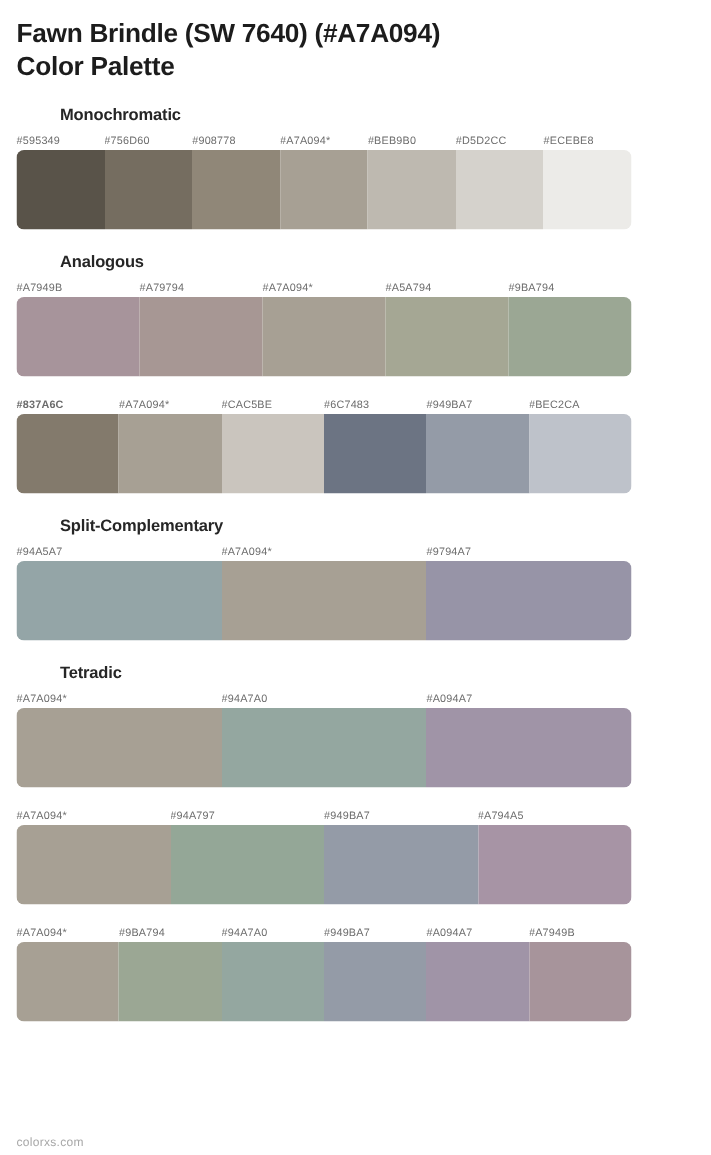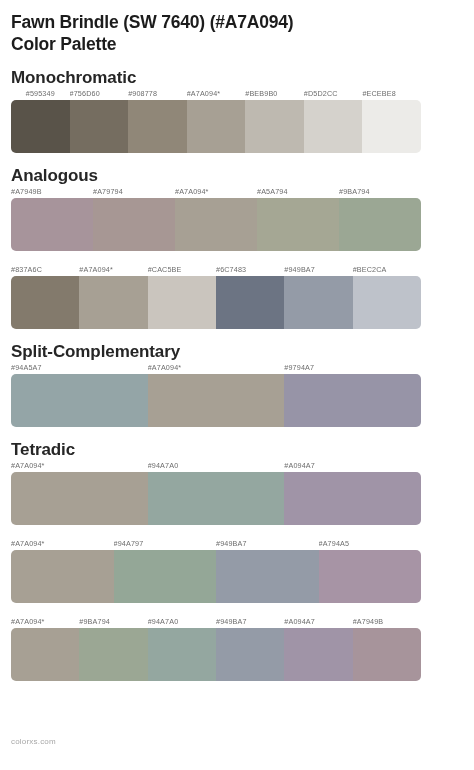--- a/index.html
+++ b/index.html
@@ -28,26 +28,27 @@
     font-size: 17.5px;
     font-weight: bold;
     letter-spacing: -0.2px;
     line-height: 22px;
     color: #1c1c1c;
   }
   .section {
     margin-top: 14px;
   }
   .section-heading {
-    font-size: 17px;
+    font-size: 11px;
     font-weight: bold;
     color: #262626;
     letter-spacing: -0.1px;
     line-height: 17px;
     margin-bottom: 3px;
+    margin-left: 29px;
   }
   .labels-row {
     display: flex;
     width: 410px;
   }
   .swatch-label {
     font-size: 7.2px;
     color: #6c6c6c;
     letter-spacing: 0.15px;
     line-height: 10px;
@@ -61,41 +62,41 @@
     height: 53px;
     border-radius: 5px;
     overflow: hidden;
   }
   .swatch {
     height: 100%;
   }
   .footer {
     position: absolute;
     left: 11px;
-    bottom: 24px;
+    bottom: 4px;
     font-size: 8px;
     color: #a8a8a8;
     letter-spacing: 0.2px;
   }
 </style>
 </head>
 <body>
 
 <div class="page">
 
   <div class="title-block">
     <div class="title-line">Fawn Brindle (SW 7640) (#A7A094)</div>
     <div class="title-line">Color Palette</div>
   </div>
 
   <div id="sections-container">
       <div class="section">
         <div class="section-heading">Monochromatic</div>
         <div class="labels-row">
-          <div class="swatch-label" style="width: 14.2857%; text-align: center;">#595349</div>
+          <div class="swatch-label" style="width: 14.2857%;">#595349</div>
           <div class="swatch-label" style="width: 14.2857%;">#756D60</div>
           <div class="swatch-label" style="width: 14.2857%;">#908778</div>
           <div class="swatch-label" style="width: 14.2857%;">#A7A094*</div>
           <div class="swatch-label" style="width: 14.2857%;">#BEB9B0</div>
           <div class="swatch-label" style="width: 14.2857%;">#D5D2CC</div>
           <div class="swatch-label" style="width: 14.2857%;">#ECEBE8</div>
         </div>
         <div class="swatch-bar">
           <div class="swatch" style="width: 14.2857%; background: rgb(89, 83, 73);"></div>
           <div class="swatch" style="width: 14.2857%; background: rgb(117, 109, 96);"></div>
@@ -118,21 +119,21 @@
         <div class="swatch-bar">
           <div class="swatch" style="width: 20%; background: rgb(167, 148, 155);"></div>
           <div class="swatch" style="width: 20%; background: rgb(167, 151, 148);"></div>
           <div class="swatch" style="width: 20%; background: rgb(167, 160, 148);"></div>
           <div class="swatch" style="width: 20%; background: rgb(165, 167, 148);"></div>
           <div class="swatch" style="width: 20%; background: rgb(155, 167, 148);"></div>
         </div>
       </div>
       <div class="section">
         <div class="labels-row">
-          <div class="swatch-label" style="width: 16.6667%;">#837A6C</div>
+          <div class="swatch-label" style="width: 16.6667%; font-weight: bold;">#837A6C</div>
           <div class="swatch-label" style="width: 16.6667%;">#A7A094*</div>
           <div class="swatch-label" style="width: 16.6667%;">#CAC5BE</div>
           <div class="swatch-label" style="width: 16.6667%;">#6C7483</div>
           <div class="swatch-label" style="width: 16.6667%;">#949BA7</div>
           <div class="swatch-label" style="width: 16.6667%;">#BEC2CA</div>
         </div>
         <div class="swatch-bar">
           <div class="swatch" style="width: 16.6667%; background: rgb(131, 122, 108);"></div>
           <div class="swatch" style="width: 16.6667%; background: rgb(167, 160, 148);"></div>
           <div class="swatch" style="width: 16.6667%; background: rgb(202, 197, 190);"></div>

